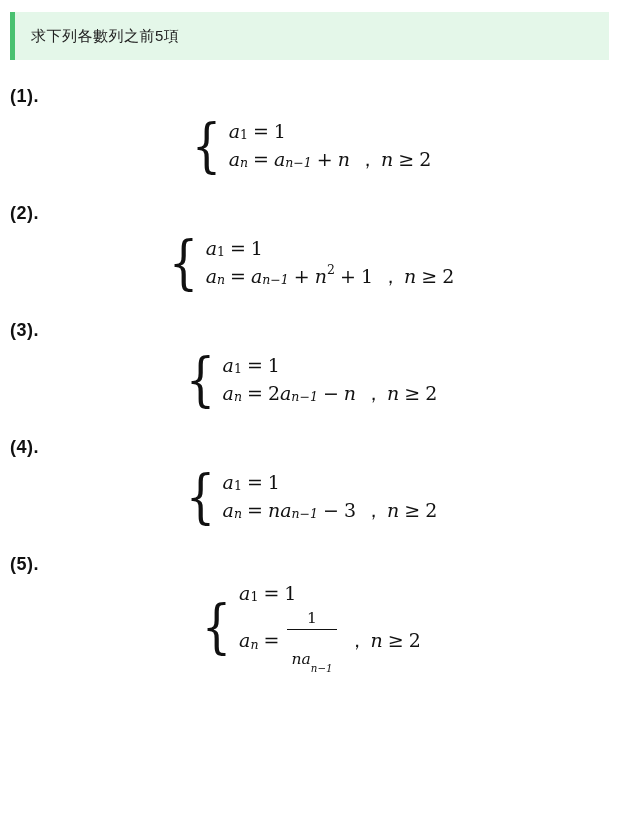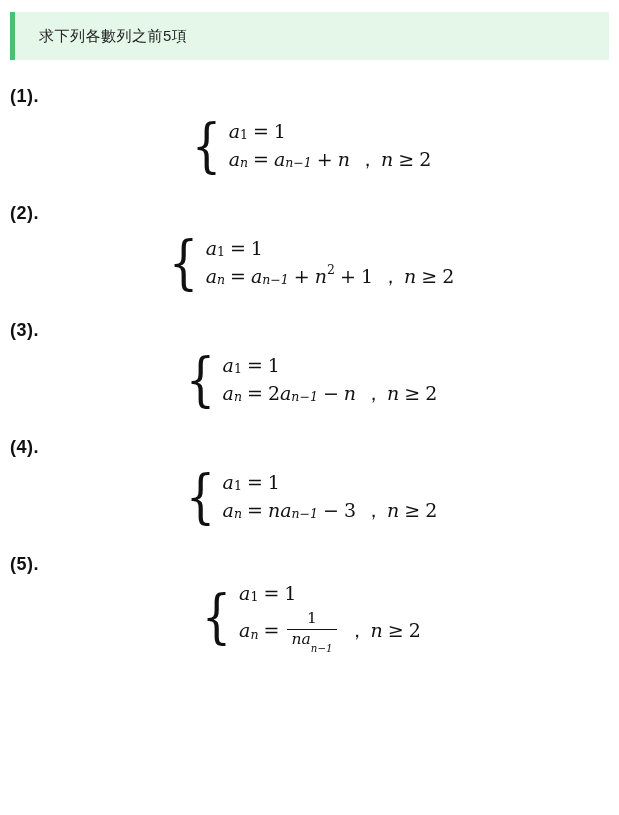--- a/index.html
+++ b/index.html
@@ -19,21 +19,21 @@
     width: 619px;
     position: relative;
     padding-bottom: 10px;
   }
 
   
   .banner {
     margin: 12px 10px 0 10px;
     background: #e4f7e9;
     border-left: 5px solid #49c170;
-    padding: 14px 24px;
+    padding: 14px 16px;
     box-sizing: border-box;
   }
   .banner-text {
     font-size: 15px;
     color: #222;
     line-height: 1.3;
     letter-spacing: 0.5px;
   }
 
   
@@ -131,20 +131,21 @@
     font-style: normal;
   }
   .frac .bar {
     width: 100%;
     height: 1px;
     background: #111;
   }
   .frac .bot {
     padding: 1px 4px 0 4px;
     font-style: italic;
+    margin-top: 20px;
   }
 </style>
 </head>
 <body>
 
 <div class="page">
 
   <div class="banner">
     <div class="banner-text">求下列各數列之前5項</div>
   </div>

